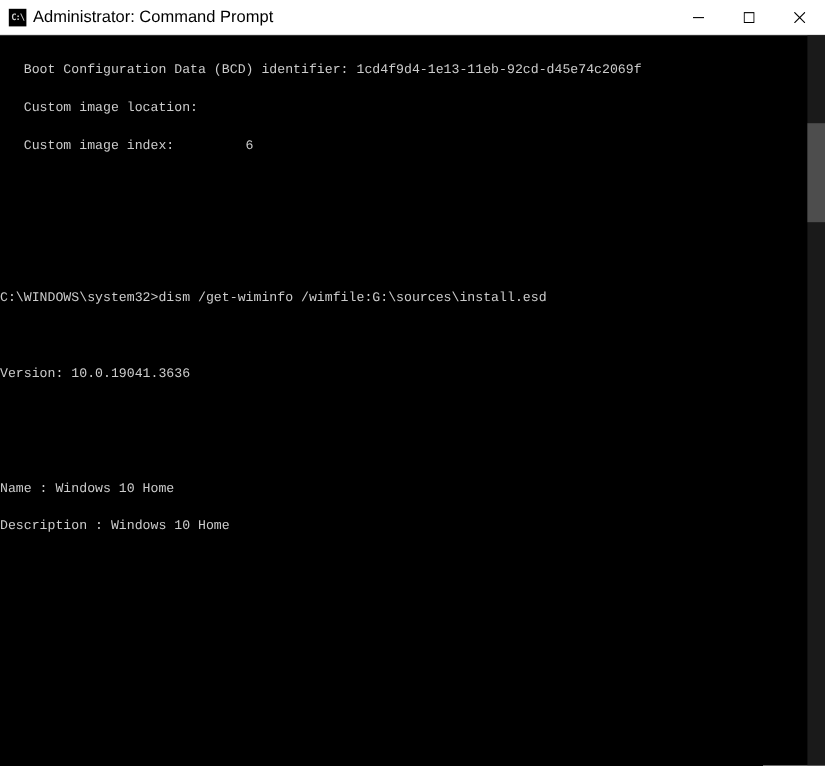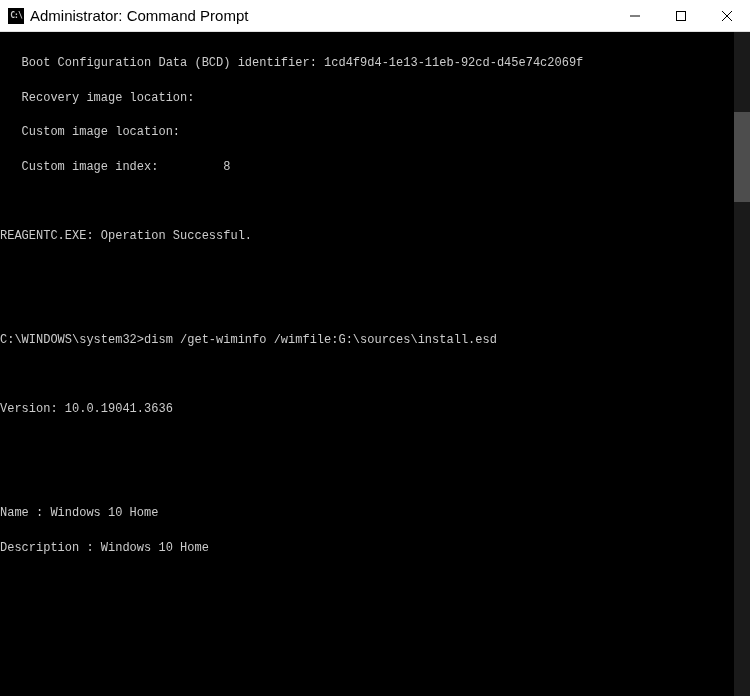--- a/index.html
+++ b/index.html
@@ -107,25 +107,23 @@
           <line x1="0" y1="0" x2="10" y2="10" stroke="#000" stroke-width="1"></line>
           <line x1="10" y1="0" x2="0" y2="10" stroke="#000" stroke-width="1"></line>
         </svg>
     </div>
   </div>
 </div>
 
 <div class="terminal">
 <div class="terminal-content">
 <div>   Boot Configuration Data (BCD) identifier: 1cd4f9d4-1e13-11eb-92cd-d45e74c2069f</div>
-<div>   Recovery image location:</div>
 <div>   Custom image location:</div>
-<div>   Custom image index:         8</div>
+<div>   Custom image index:         6</div>
 <div>&nbsp;</div>
-<div>REAGENTC.EXE: Operation Successful.</div>
 <div>&nbsp;</div>
 <div>&nbsp;</div>
 <div>C:\WINDOWS\system32&gt;dism /get-wiminfo /wimfile:G:\sources\install.esd</div>
 <div>&nbsp;</div>
 <div>Version: 10.0.19041.3636</div>
 <div>&nbsp;</div>
 <div>&nbsp;</div>
 <div>Name : Windows 10 Home</div>
 <div>Description : Windows 10 Home</div>
 

